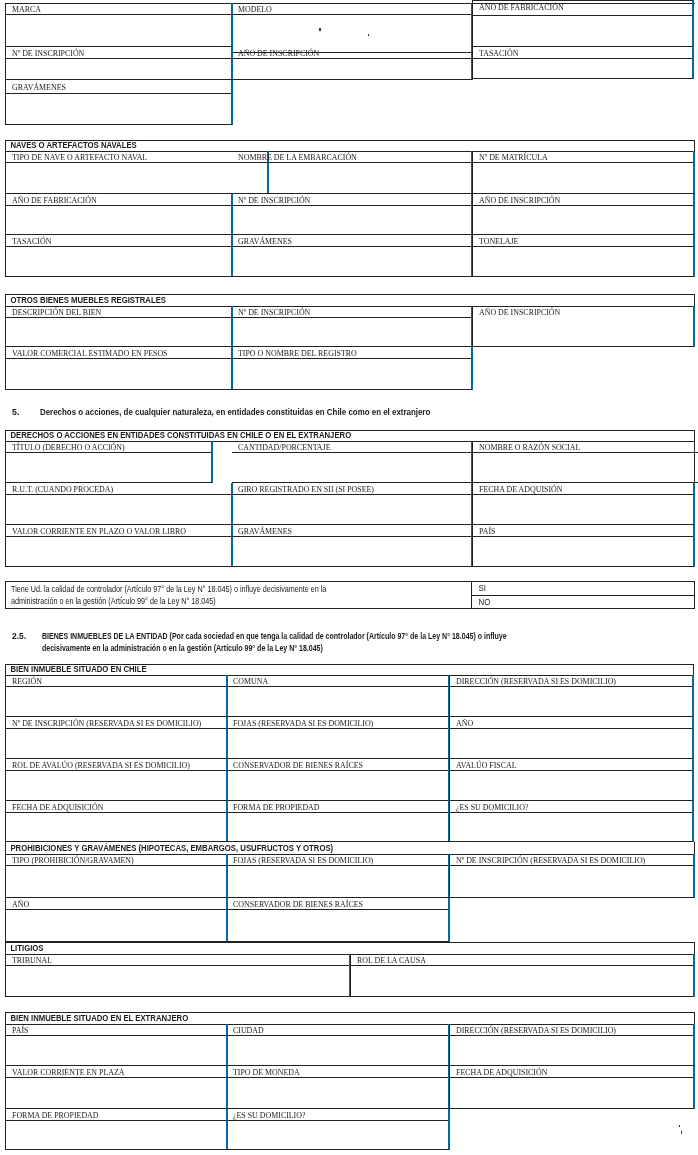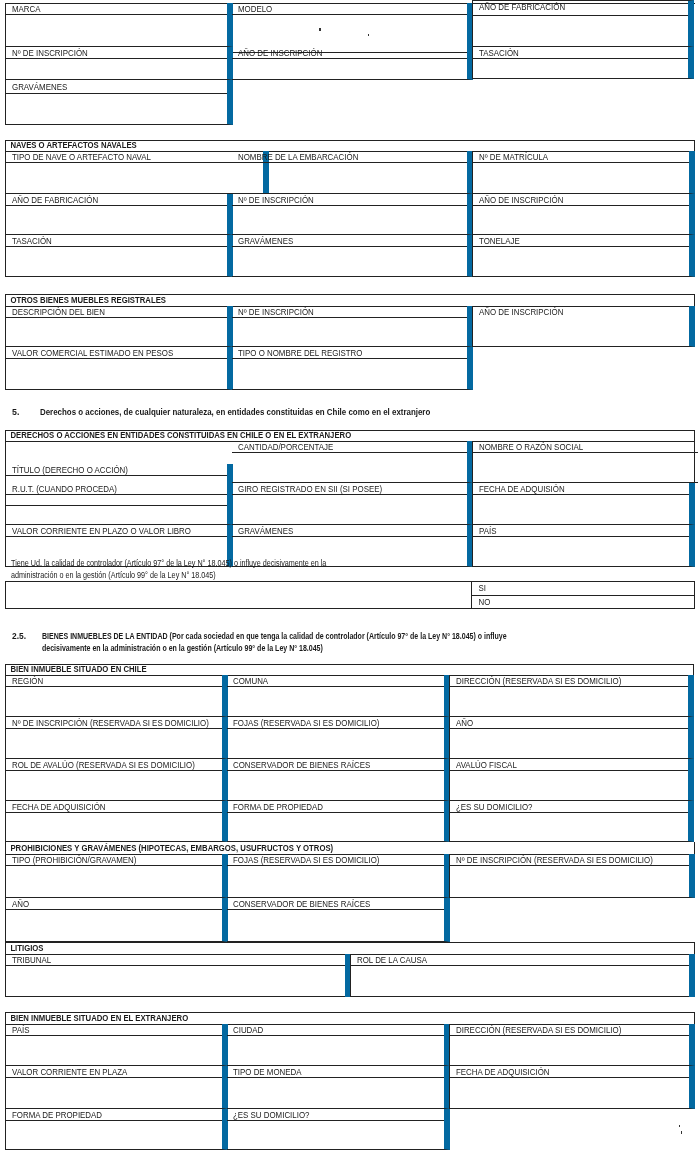--- a/index.html
+++ b/index.html
@@ -9,21 +9,21 @@
     color: #1a1a1a;
   }
   .box { position: absolute; border: 1px solid #222; box-sizing: border-box; }
   .lbl {
     position: absolute; font-size: 8.6px; letter-spacing: -0.1px;
     white-space: nowrap; line-height: 11px; padding-left: 6px;
     transform: scaleX(0.92); transform-origin: left center;
   }
   .cell {
     position: absolute; box-sizing: border-box;
-    border-left: 1px solid #222; border-right: 6px solid #0369a1; border-bottom: 1px solid #222;
+    border-left: 1px solid #222; border-right: 2px solid #0369a1; border-bottom: 1px solid #222; font-family: Liberation Serif, serif;
   }
   .cell .hdr {
     position: absolute; left: 0; right: 0; top: 0; height: 12px;
     border-bottom: 1px solid #222; box-sizing: border-box;
   }
   .cell .hdr span {
     position: absolute; left: 6px; top: 0; font-size: 8.6px; line-height: 12px;
     white-space: nowrap; transform: scaleX(0.92); transform-origin: left center;
   }
   .cell .val { position: absolute; left: 0; right: 0; top: 12px; bottom: 0; }
@@ -197,21 +197,21 @@
 
 <div class="para" style="left:12px;top:406px;width:680px;">
   <b style="display:inline-block;width:28px;">5.</b><b style="display:inline-block;transform:scaleX(0.9);transform-origin:left;">Derechos o acciones, de cualquier naturaleza, en entidades constituidas en Chile como en el extranjero</b>
 </div>
 
 <div>
   <div class="box" style="left:5px;top:430px;width:690px;height:137px;"></div>
   <div class="sec-title" style="left:5px;top:430px;">DERECHOS O ACCIONES EN ENTIDADES CONSTITUIDAS EN CHILE O EN EL EXTRANJERO</div>
   <div class="topline" style="left:5px;top:441px;width:690px;"></div>
 
-  <div class="cell" style="left:5px;top:464px;width:228px;height:42px;">
+  <div class="cell" style="left:5px;top:441px;width:208px;height:42px;">
     <div class="hdr">
         <span>TÍTULO (DERECHO O ACCIÓN)</span>
       </div>
       <div class="val"></div>
   </div>
   <div class="cell" style="left:232px;top:441px;width:241px;height:42px;border-left:none;">
     <div class="hdr">
         <span>CANTIDAD/PORCENTAJE</span>
       </div>
       <div class="val"></div>
@@ -259,21 +259,21 @@
         <span>PAÍS</span>
       </div>
       <div class="val"></div>
   </div>
 </div>
 
 <div>
   <div class="box" style="left:5px;top:581px;width:690px;height:28px;"></div>
   <div class="vline" style="left:471px;top:581px;height:28px;"></div>
   <div class="topline" style="left:471px;top:595px;width:224px;"></div>
-  <div class="para" style="left:11px;top:557px;width:458px;font-size:8.4px;line-height:12px;">
+  <div class="para" style="left:11px;top:583px;width:458px;font-size:8.4px;line-height:12px;">
     <div style="white-space:nowrap;transform:scaleX(0.86);transform-origin:left;">Tiene Ud. la calidad de controlador (Artículo 97° de la Ley N° 18.045) o influye decisivamente en la</div>
     <div style="white-space:nowrap;transform:scaleX(0.86);transform-origin:left;">administración o en la gestión (Artículo 99° de la Ley N° 18.045)</div>
   </div>
   <div class="lbl" style="left:473px;top:583px;">SI</div>
   <div class="lbl" style="left:473px;top:597px;">NO</div>
 </div>
 
 <div class="para" style="left:12px;top:630px;width:690px;font-size:8.4px;">
   <div style="white-space:nowrap;">
     <b style="display:inline-block;width:30px;">2.5.</b><b style="display:inline-block;transform:scaleX(0.84);transform-origin:left;">BIENES INMUEBLES DE LA ENTIDAD (Por cada sociedad en que tenga la calidad de controlador (Artículo 97° de la Ley N° 18.045) o influye</b>

